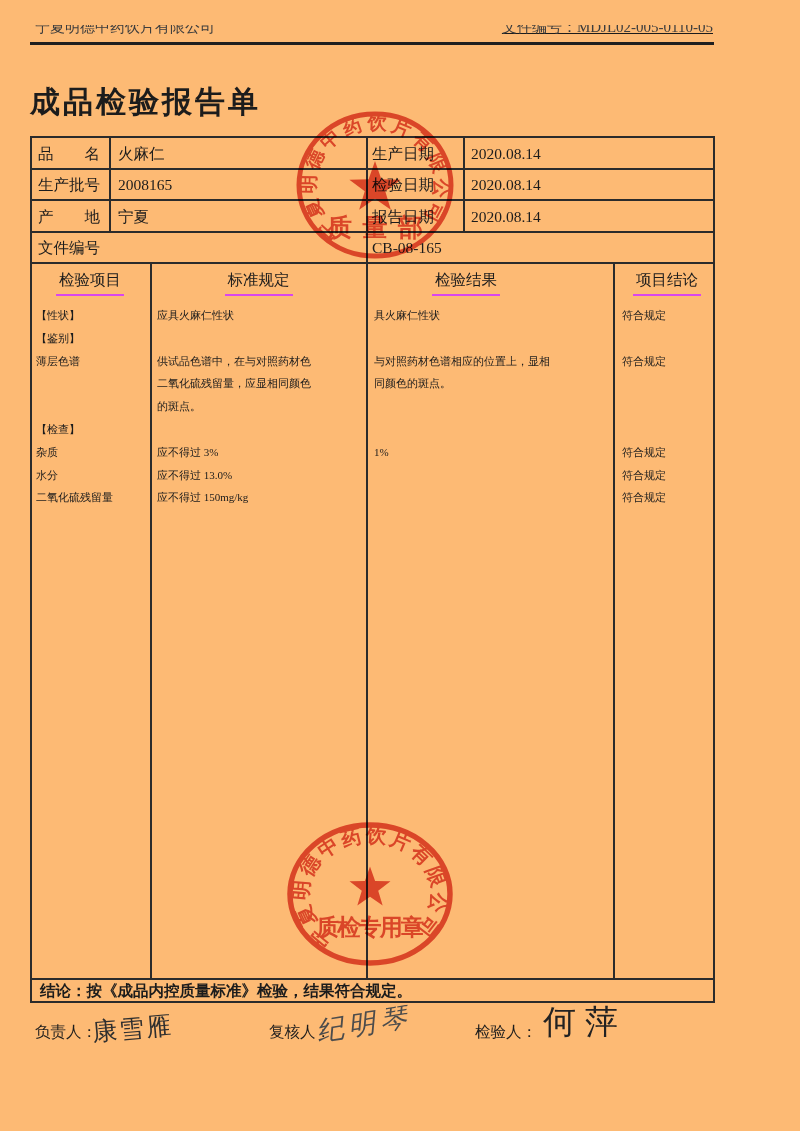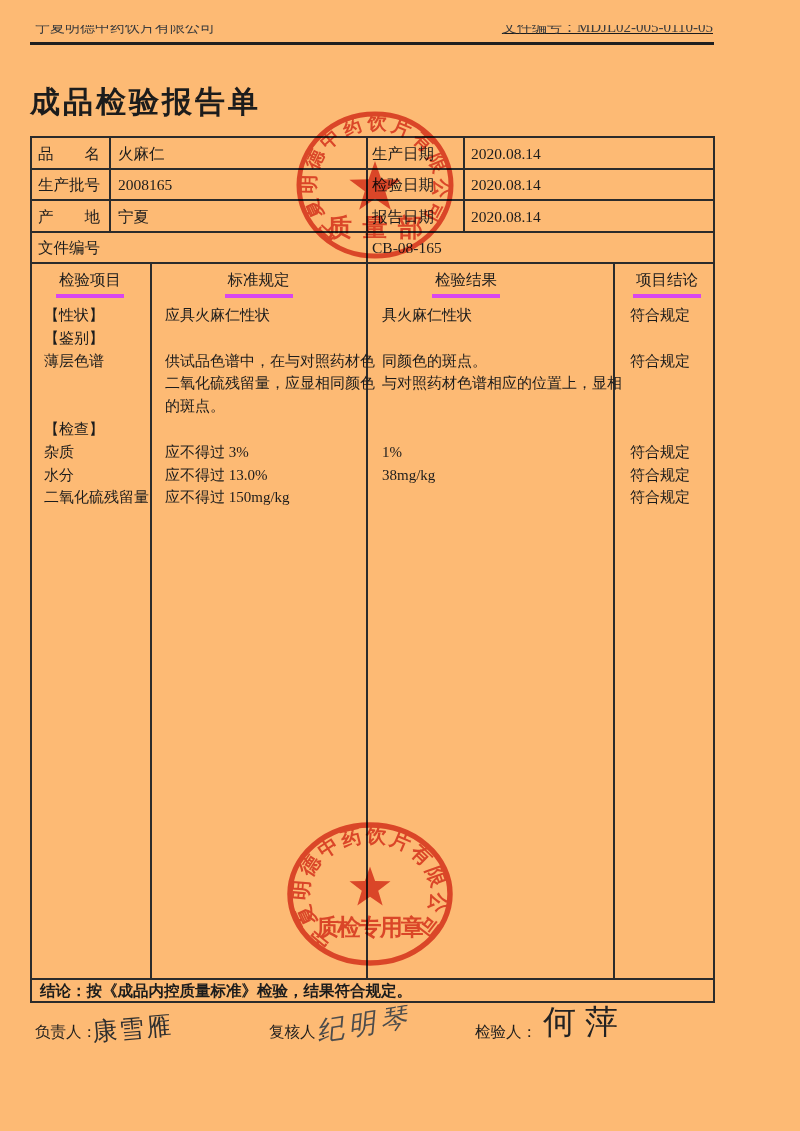--- a/index.html
+++ b/index.html
@@ -16,24 +16,24 @@
          font-size:30px;font-weight:bold;letter-spacing:3px;}
   
   .hl{position:absolute;height:2px;background:#2b2b2b;left:30px;width:685px;}
   .vl{position:absolute;width:2px;background:#2b2b2b;}
   
   .cell{position:absolute;height:29px;line-height:29px;font-size:15.5px;white-space:nowrap;}
   .rw1{top:139px}.rw2{top:170px}.rw3{top:202px}.rw4{top:233px}
   .cA{left:38px}.cB{left:118px}.cC{left:372px}.cD{left:471px}
   
   .ins-h{position:absolute;top:268px;height:24px;line-height:24px;text-align:center;font-size:15.5px;}
-  .ins-h span{display:inline-block;border-bottom:4px solid #d946ef;padding:0 3px 2px 3px;}
+  .ins-h span{display:inline-block;border-bottom:2px solid #d946ef;padding:0 3px 2px 3px;}
   .h1{left:30px;width:120px}.h2{left:150px;width:217px}.h3{left:367px;width:198px}.h4{left:613px;width:108px}
   
-  .ins-col{position:absolute;top:304px;font-size:15px;margin-left:8px;}
+  .ins-col{position:absolute;top:304px;font-size:11px;}
   .ins-col div{height:22.8px;line-height:22.8px;white-space:nowrap;overflow:visible;}
   .ci{left:36px;width:112px}.cs{left:157px;width:208px}.cr{left:374px;width:237px}.cc{left:622px;width:90px}
   
   .concl{position:absolute;left:40px;top:981px;height:20px;line-height:20px;
          font-size:15.5px;font-weight:600;font-family:"Liberation Sans","DejaVu Sans",sans-serif;white-space:nowrap;text-align:center;}
   
   .sig-label{position:absolute;top:1021px;height:22px;line-height:22px;font-size:15.5px;
              font-family:"Liberation Sans","DejaVu Sans",sans-serif;white-space:nowrap;}
   .sig-name{position:absolute;white-space:nowrap;color:#2f2f2f;}
   .sig1{left:92px;top:1012px;font-size:25px;letter-spacing:2px;transform:rotate(-5deg);}
@@ -113,26 +113,25 @@
       <div>二氧化硫残留量，应显相同颜色</div>
       <div>的斑点。</div>
       <div>&nbsp;</div>
       <div>应不得过 3%</div>
       <div>应不得过 13.0%</div>
       <div>应不得过 150mg/kg</div>
     </div>
   <div class="ins-col cr" id="col-result">
       <div>具火麻仁性状</div>
       <div>&nbsp;</div>
+      <div>与对照药材色谱相应的位置上，显相</div>
       <div>同颜色的斑点。</div>
-      <div>与对照药材色谱相应的位置上，显相</div>
       <div>&nbsp;</div>
       <div>&nbsp;</div>
       <div>1%</div>
-      <div>38mg/kg</div>
     </div>
   <div class="ins-col cc" id="col-conclusion">
       <div>符合规定</div>
       <div>&nbsp;</div>
       <div>符合规定</div>
       <div>&nbsp;</div>
       <div>&nbsp;</div>
       <div>&nbsp;</div>
       <div>符合规定</div>
       <div>符合规定</div>

